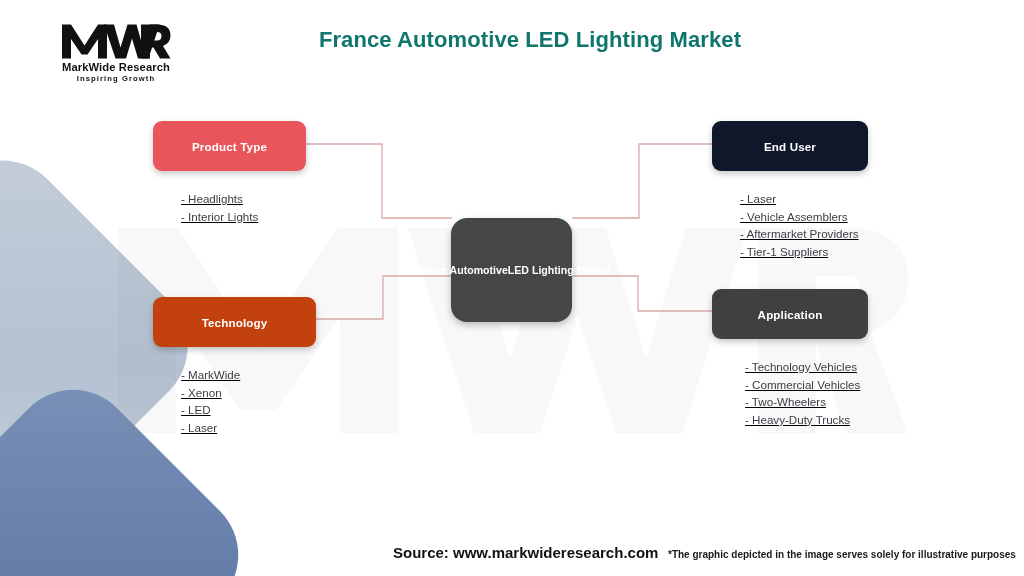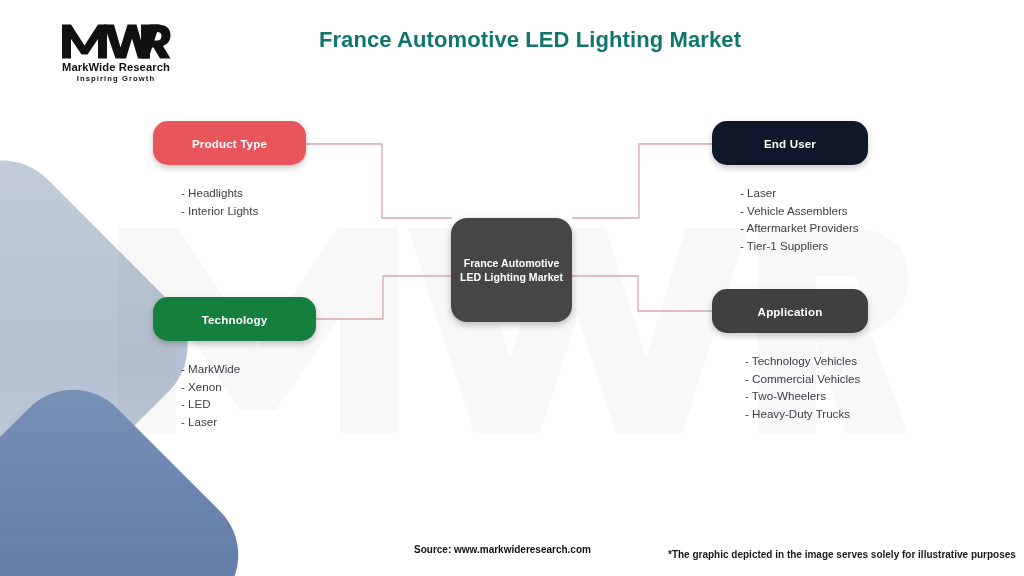--- a/index.html
+++ b/index.html
@@ -73,73 +73,74 @@
     pointer-events: none;
   }
 
   
   .center-node {
     position: absolute;
     left: 451px; top: 218px;
     width: 121px; height: 104px;
     background: #464646;
     border-radius: 16px;
-    display: flex; flex-direction: column;
+    display: flex; 
     align-items: center; justify-content: center;
     box-shadow: 0 3px 7px rgba(0,0,0,.26);
   }
   .center-node .cn-line {
     color: #ffffff; font-size: 10.6px; font-weight: bold;
     line-height: 14.5px; text-align: center; white-space: nowrap;
   }
 
   
   .branch { position: absolute; }
   .branch-pill {
-    height: 44px;
-    border-radius: 15px;
+    height: 50px;
+    border-radius: 9px;
     display: flex; align-items: center; justify-content: center;
     box-shadow: 0 3px 6px rgba(0,0,0,.22);
     color: #ffffff;
     font-size: 11.6px; font-weight: bold;
     letter-spacing: .15px;
   }
   .branch-items {
     margin-top: 19px;
     padding-left: 28px;
+    text-decoration: underline;
   }
   .branch-items li {
     list-style: none;
     font-size: 11.6px;
     color: #3c3c46;
     line-height: 17.6px;
     white-space: nowrap;
   }
 
   
   #branch-product  { left: 153px; top: 121px; width: 300px; }
   #branch-product  .branch-pill { width: 153px; background: #e8565c; }
   #branch-product  .branch-items { padding-left: 28px; }
 
   #branch-tech     { left: 153px; top: 297px; width: 300px; }
-  #branch-tech     .branch-pill { width: 163px; background: #15803d; }
+  #branch-tech     .branch-pill { width: 163px; background: #c2410c; }
   #branch-tech     .branch-items { padding-left: 28px; }
 
   #branch-enduser  { left: 712px; top: 121px; width: 310px; }
   #branch-enduser  .branch-pill { width: 156px; background: #0f172a; }
   #branch-enduser  .branch-items { padding-left: 28px; }
 
   #branch-app      { left: 712px; top: 289px; width: 310px; }
   #branch-app      .branch-pill { width: 156px; background: #404040; }
   #branch-app      .branch-items { padding-left: 33px; }
 
   
   .footer-source {
-    position: absolute; left: 414px; top: 544px;
-    font-size: 10px; font-weight: bold; color: #111;
+    position: absolute; left: 393px; top: 544px;
+    font-size: 15px; font-weight: bold; color: #111;
     white-space: nowrap;
   }
   .footer-note {
     position: absolute; left: 668px; top: 549px;
     font-size: 10px; font-weight: bold; color: #1a1a1a;
     white-space: nowrap;
   }
 </style>
 </head>
 <body>

